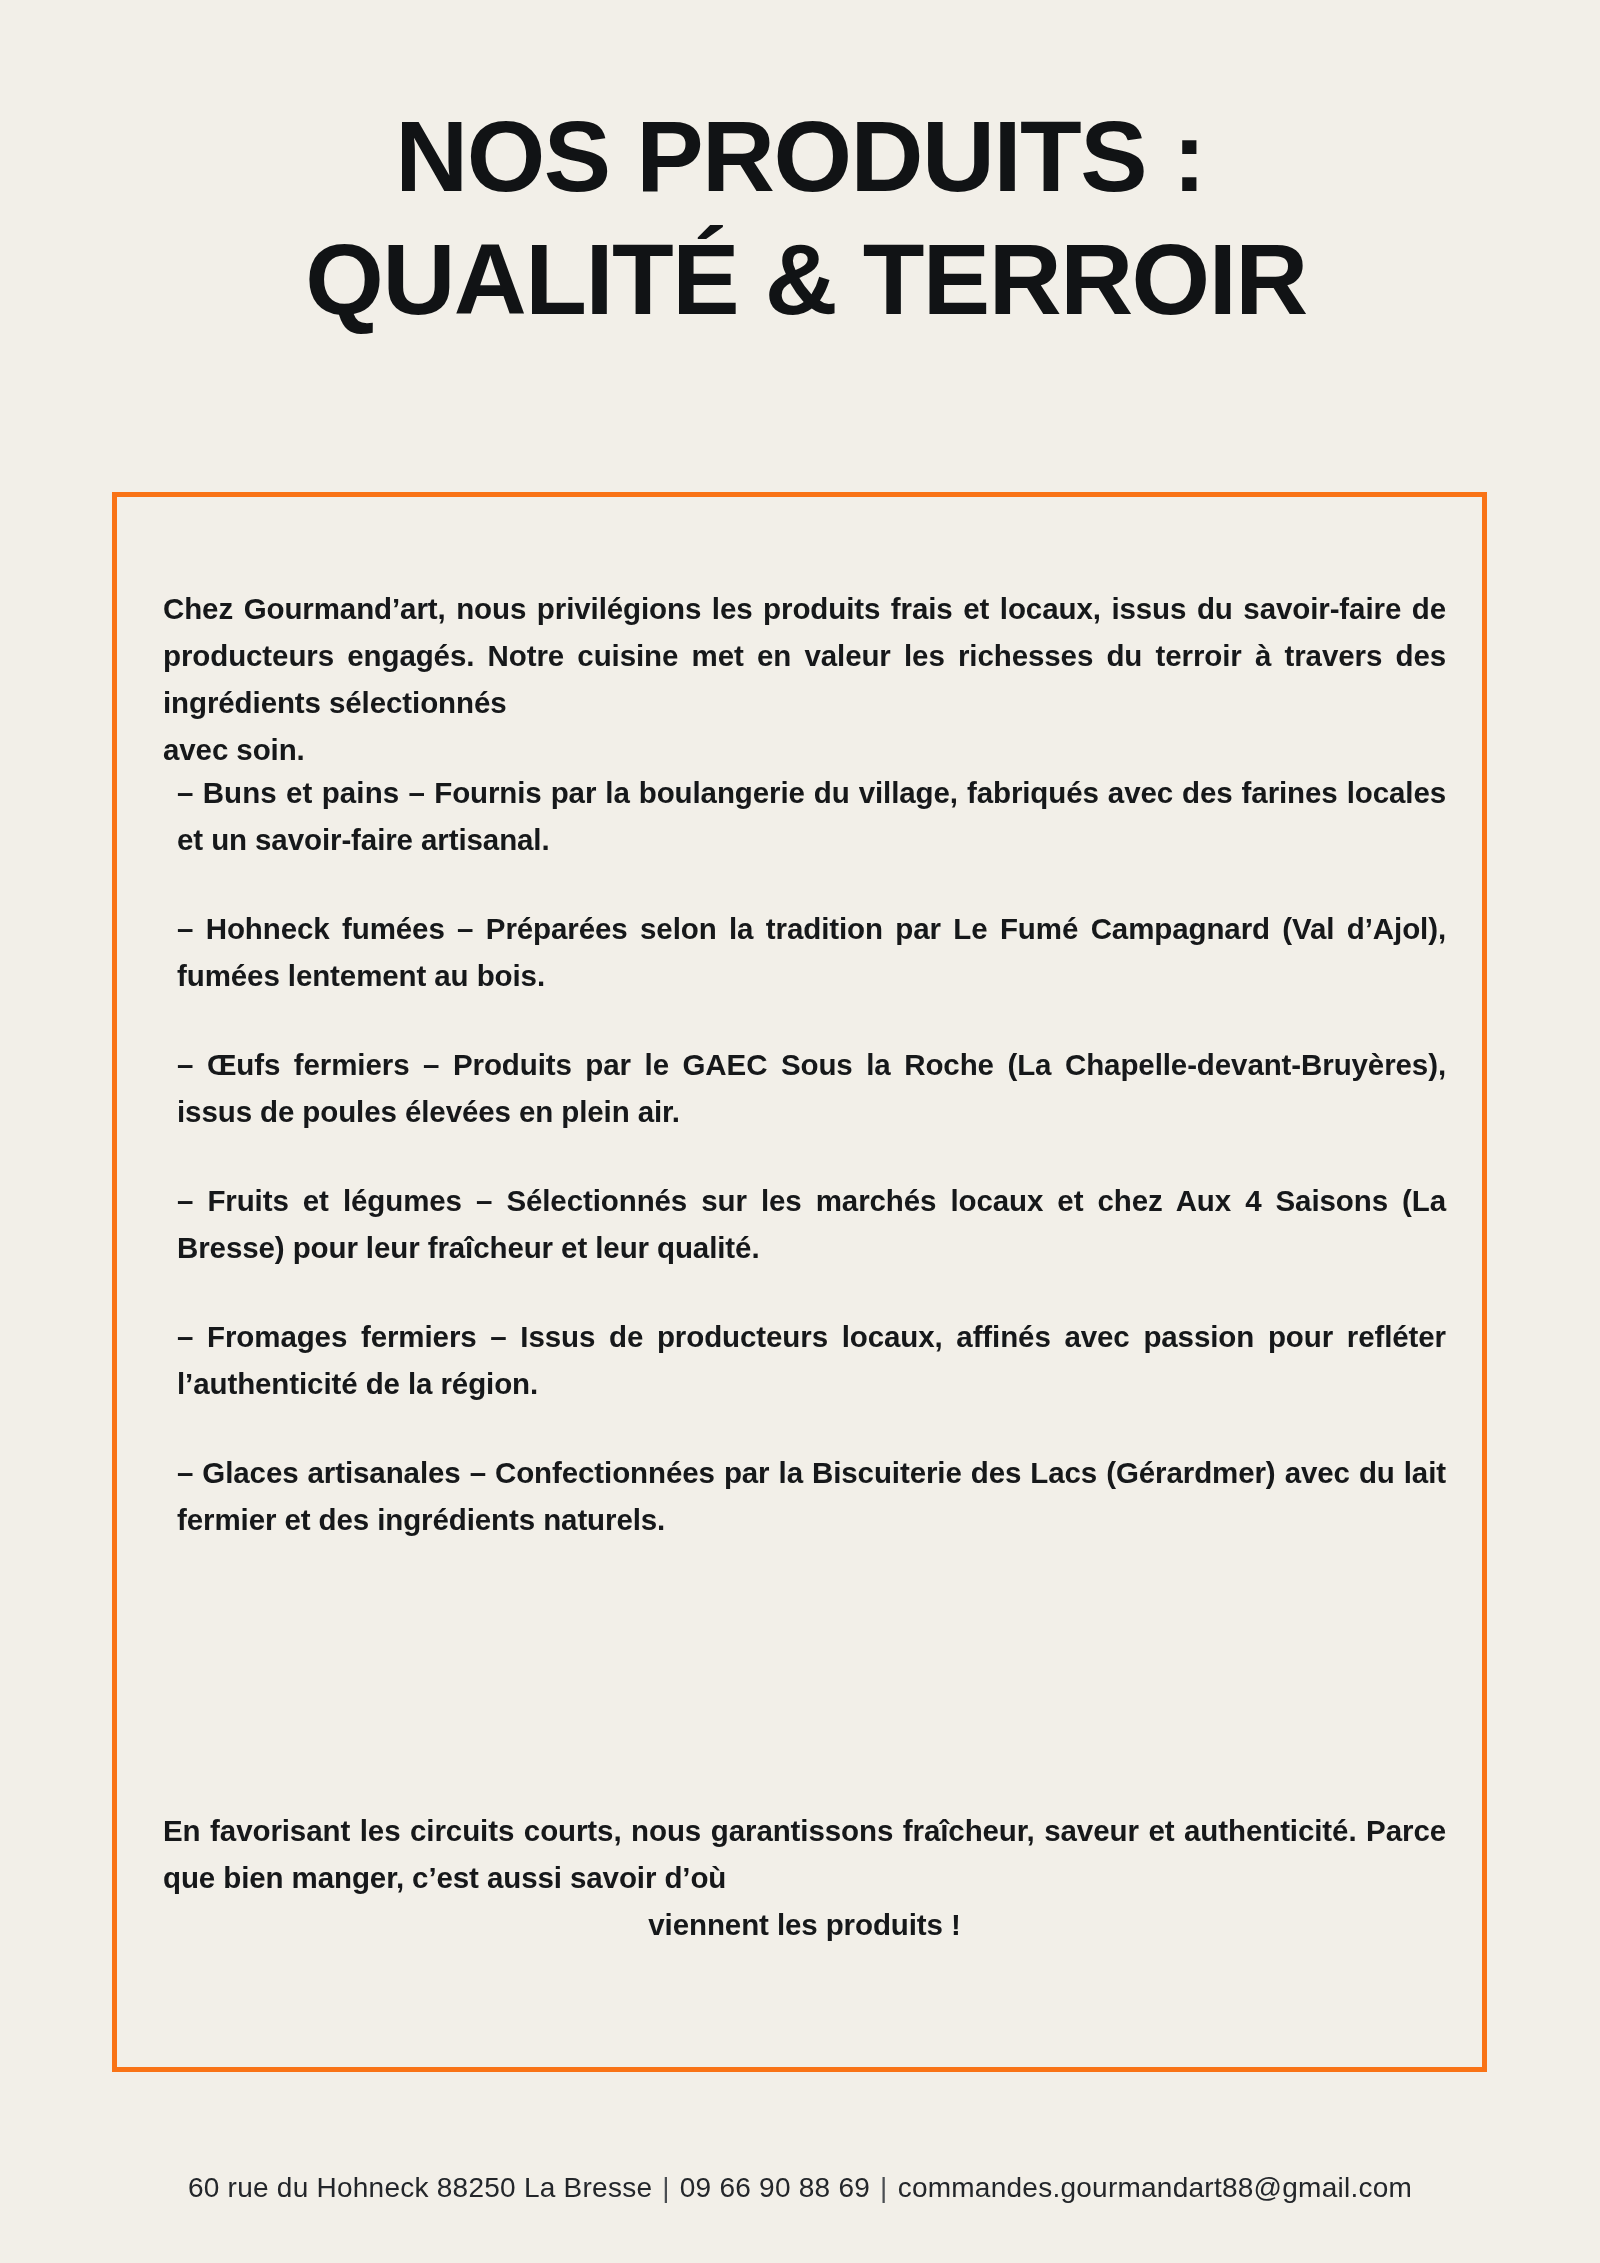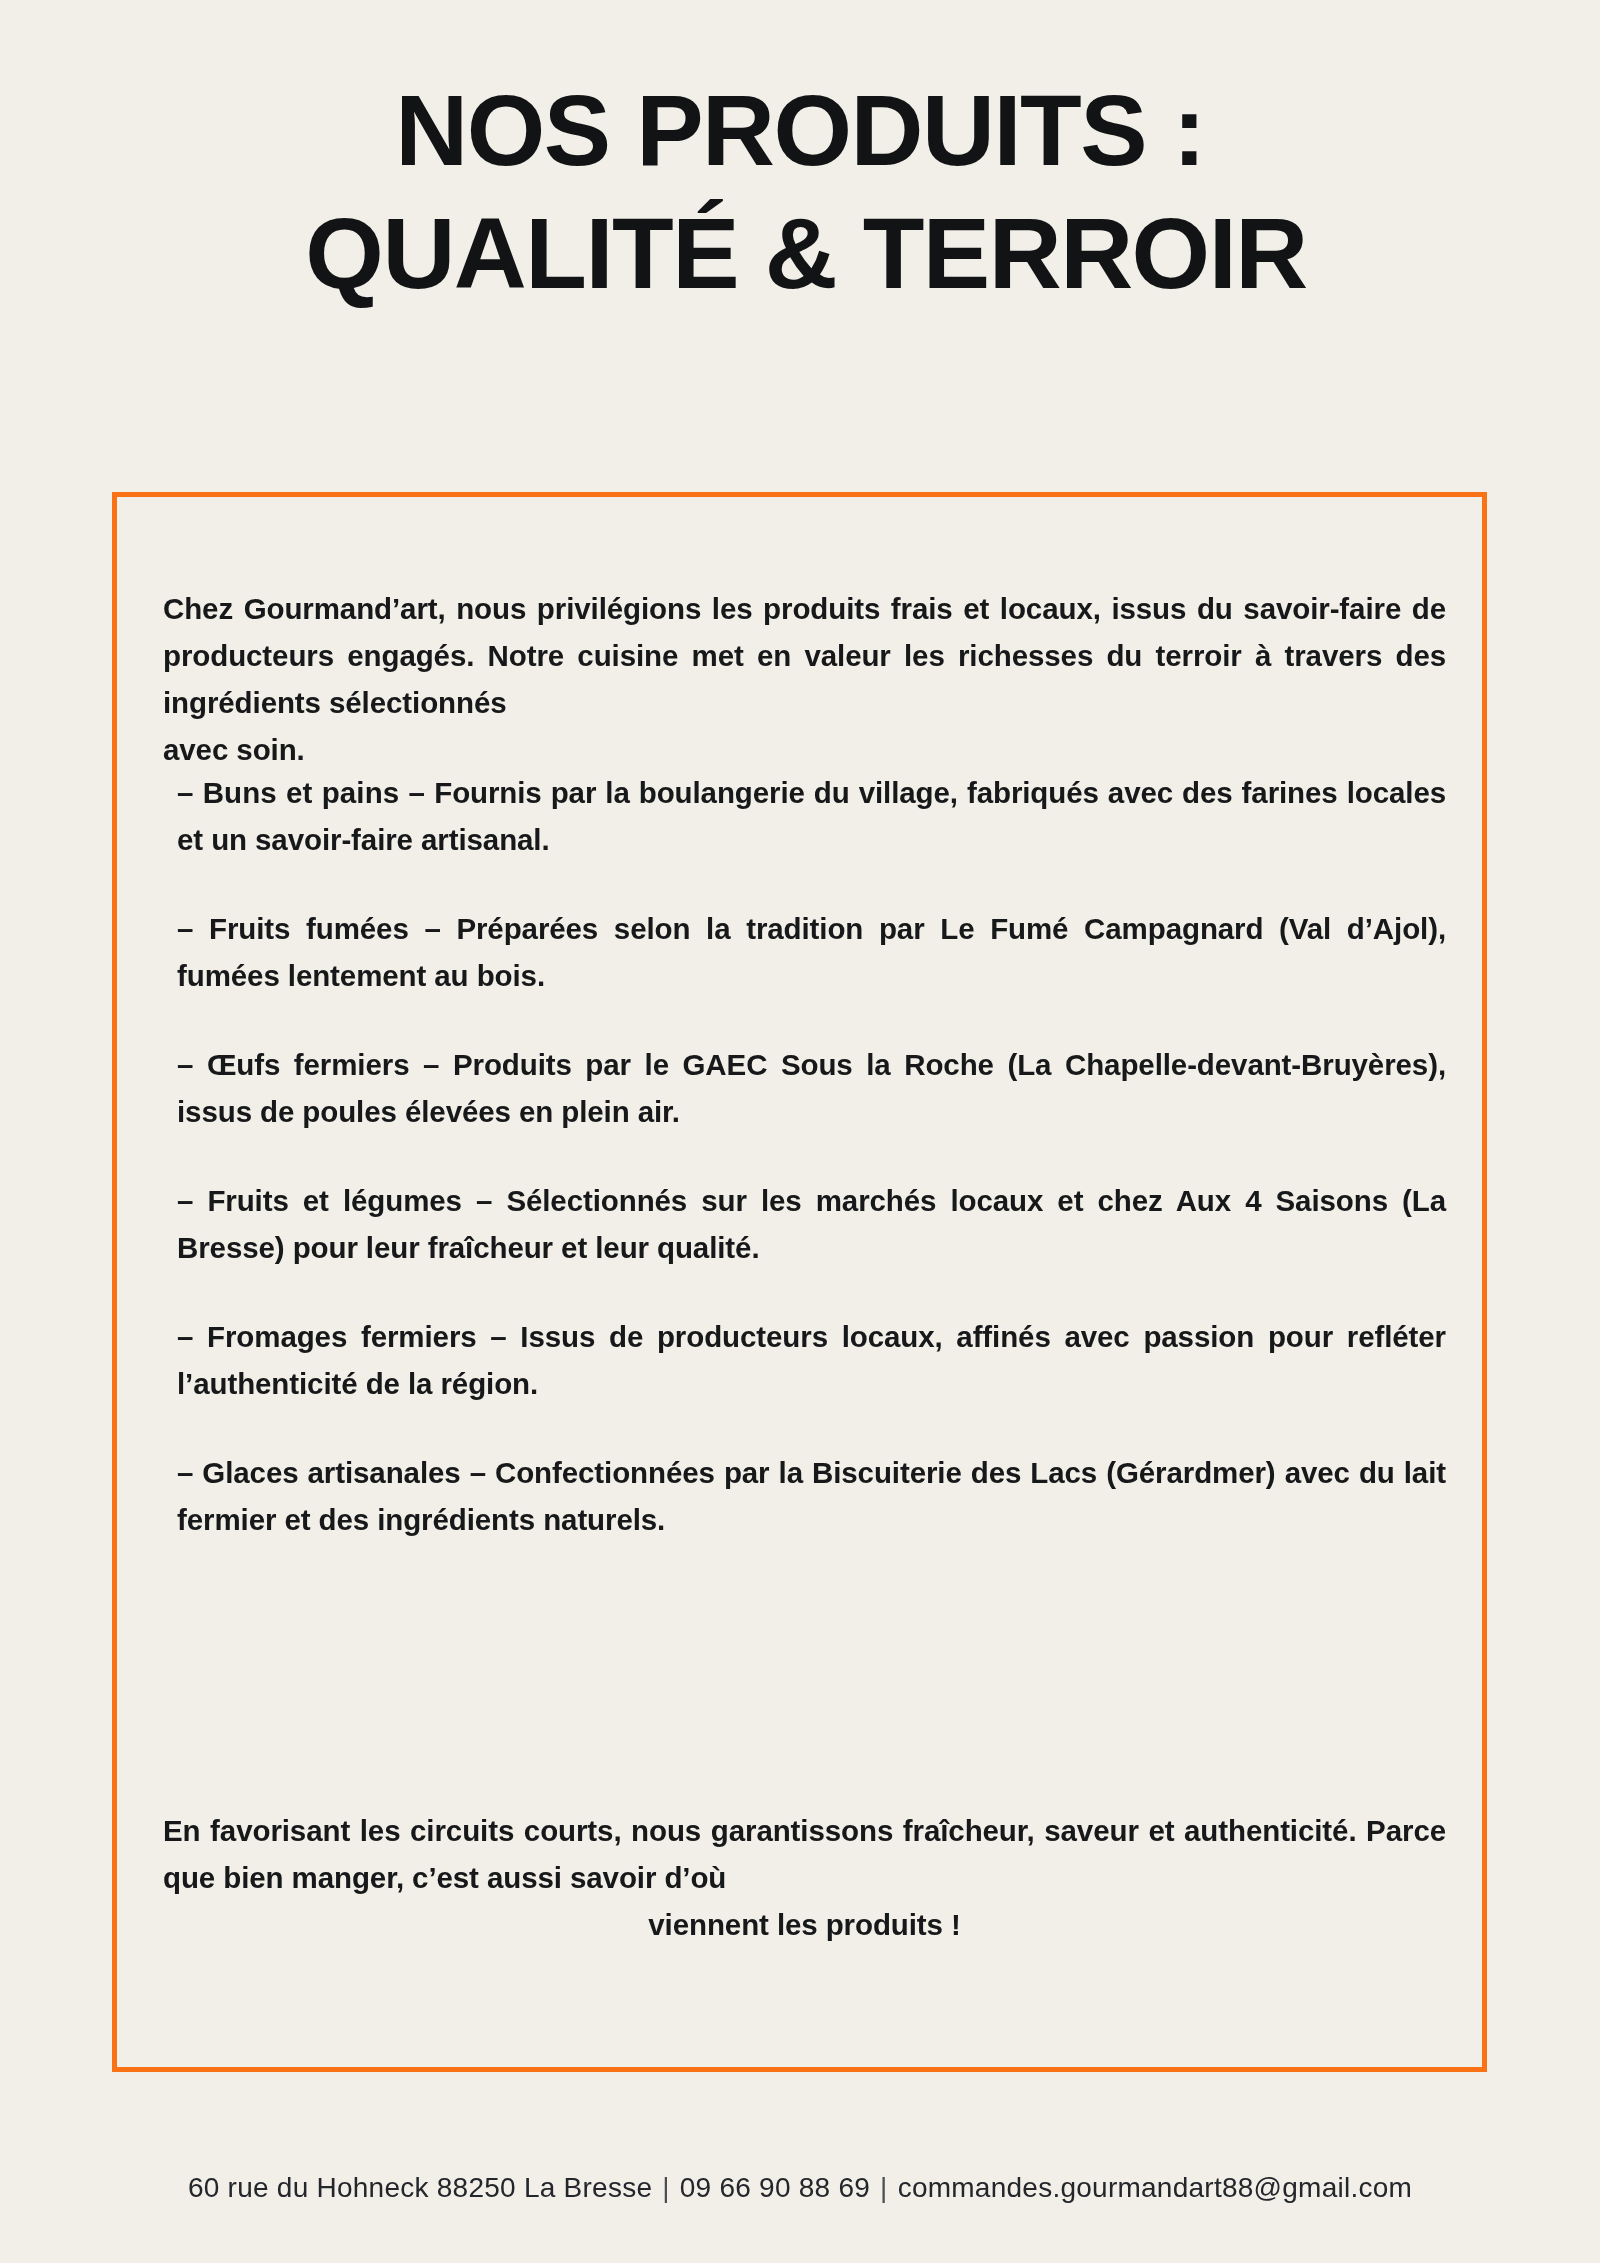--- a/index.html
+++ b/index.html
@@ -14,21 +14,21 @@
     font-family: "Liberation Sans", sans-serif;
     color: #16181a;
     overflow: hidden;
     -webkit-font-smoothing: antialiased;
   }
 
   
   .title-block {
     position: absolute;
     left: 0;
-    top: 80px;
+    top: 106px;
     width: 1600px;
     text-align: center;
   }
   .title-line {
     font-weight: 700;
     letter-spacing: -1.5px;
     line-height: 1.0;
     color: #111315;
     white-space: nowrap;
   }
@@ -146,21 +146,21 @@
     </div>
 
     <div class="bullets">
 
       <div class="para bullet extra-bold">
         <span class="lead">– Buns et pains – </span><span>Fournis par la boulangerie du village, fabriqués avec des farines locales et un savoir-faire artisanal.</span>
       </div>
 
 
       <div class="para bullet">
-        <span class="lead">– Fruits fumées – </span><span>Préparées selon la tradition par Le Fumé Campagnard (Val d’Ajol), fumées lentement au bois.</span>
+        <span class="lead">– Hohneck fumées – </span><span>Préparées selon la tradition par Le Fumé Campagnard (Val d’Ajol), fumées lentement au bois.</span>
       </div>
 
       <div class="para bullet">
         <span class="lead">– Œufs fermiers – </span><span>Produits par le GAEC Sous la Roche (La Chapelle-devant-Bruyères), issus de poules élevées en plein air.</span>
       </div>
 
       <div class="para bullet">
         <span class="lead">– Fruits et légumes – </span><span>Sélectionnés sur les marchés locaux et chez Aux 4 Saisons (La Bresse) pour leur fraîcheur et leur qualité.</span>
       </div>
 

